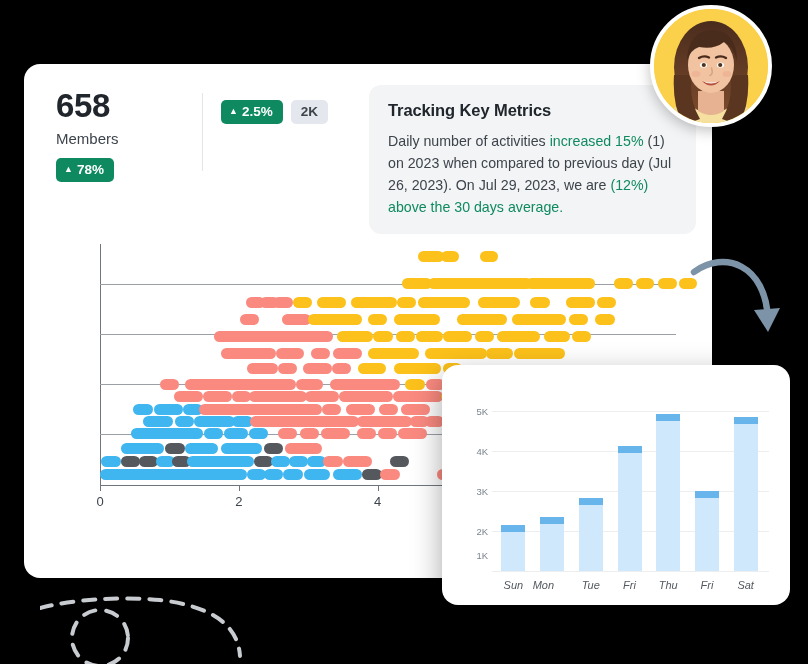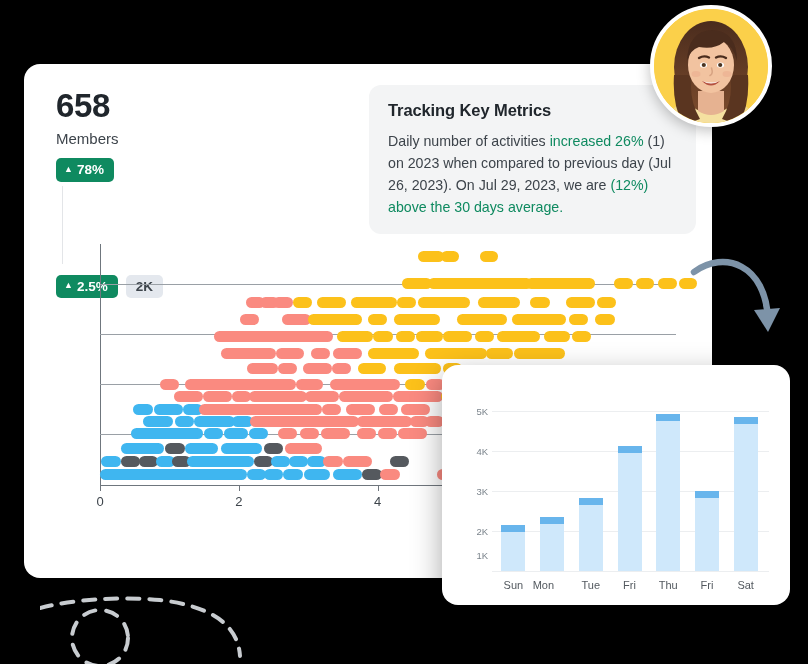--- a/index.html
+++ b/index.html
@@ -30,21 +30,20 @@
     overflow: hidden;
   }
 
   
   #kpi-strip {
     position: absolute;
     left: 32px;
     top: 25px;
     display: flex;
     align-items: flex-start;
-    flex-direction: column;
   }
   .kpi-block { width: 140px; }
   .kpi-sep {
     width: 1px;
     height: 78px;
     background: #e3e5e8;
     margin: 4px 18px 0 6px;
   }
   .kpi-value {
     font-size: 33px;
@@ -247,20 +246,21 @@
     height: 7px;
     background: #68b5ec;
   }
   .bar-xlabel {
     position: absolute;
     bottom: 2px;
     width: 100%;
     text-align: center;
     font-size: 11px;
     color: #53595f;
+    font-style: italic;
   }
 
   
   #avatar {
     position: absolute;
     left: 650px;
     top: 5px;
     width: 122px;
     height: 122px;
     border-radius: 50%;
@@ -318,21 +318,21 @@
           <span>2.5%</span>
         </span>
         <span class="badge-grey">2K</span>
       </div>
     </div>
 
   </div>
 
   <div id="metrics-panel">
     <div class="panel-title">Tracking Key Metrics</div>
-    <div class="panel-body" id="metrics-body"><span>Daily number of activities </span><span class="accent">increased 26%</span><span> (1) on 2023 when compared to previous day (Jul 26, 2023). On Jul 29, 2023, we are </span><span class="accent">(12%) above the 30 days average.</span></div>
+    <div class="panel-body" id="metrics-body"><span>Daily number of activities </span><span class="accent">increased 15%</span><span> (1) on 2023 when compared to previous day (Jul 26, 2023). On Jul 29, 2023, we are </span><span class="accent">(12%) above the 30 days average.</span></div>
   </div>
 
 
   <div id="seg-chart">
     <div class="seg-axis-y"></div>
     <div class="seg-axis-x"></div>
     <div id="seg-plot">
         <div class="seg-gridline" style="top: 39.6px;"></div>
         <div class="seg-gridline" style="top: 90px;"></div>
         <div class="seg-gridline" style="top: 140.4px;"></div>

